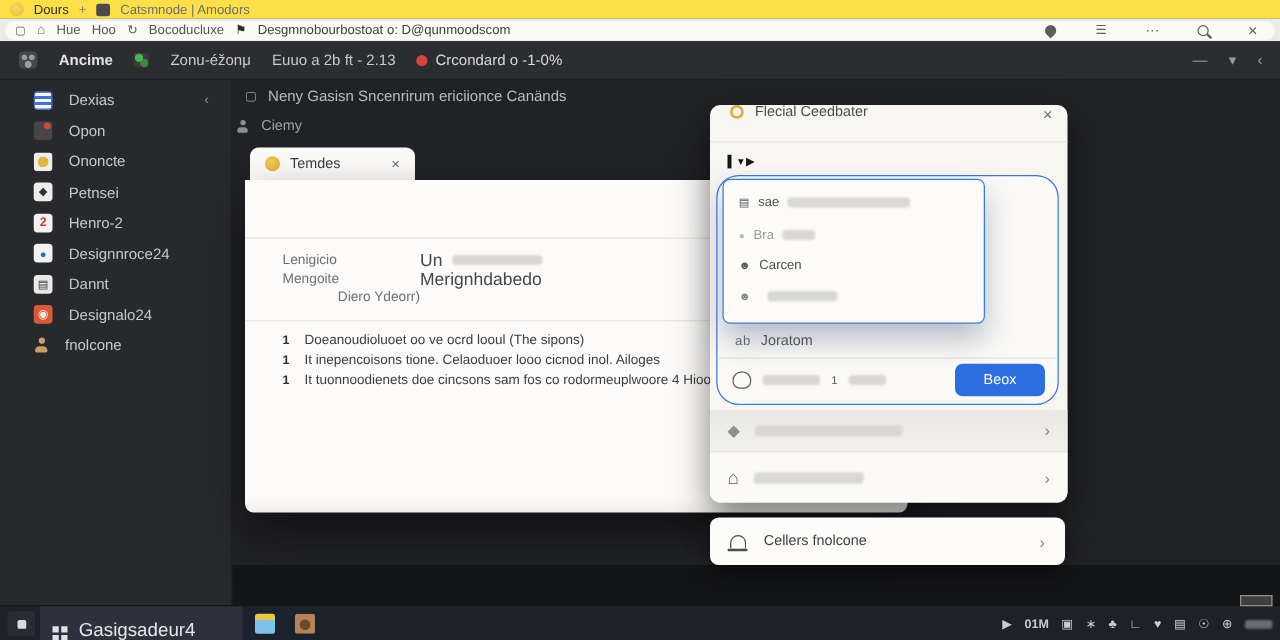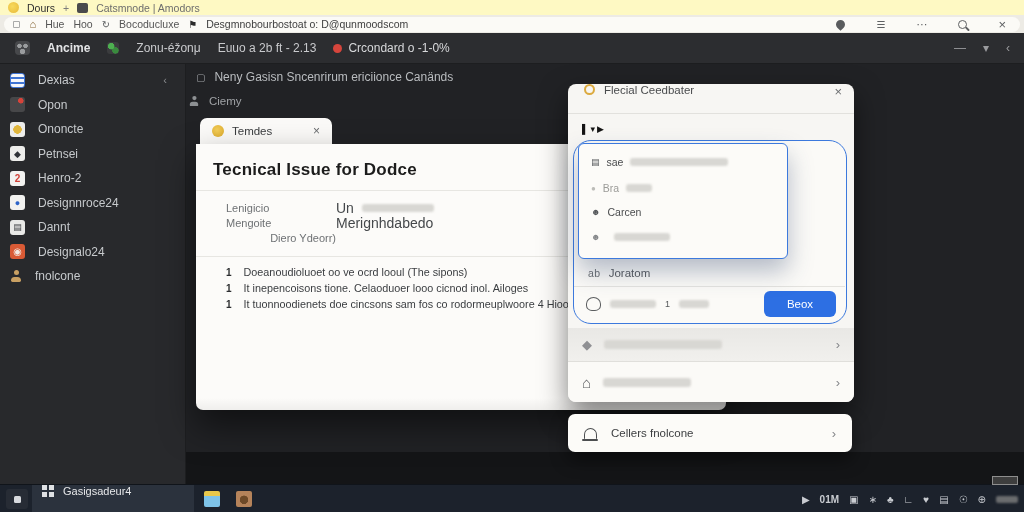--- a/index.html
+++ b/index.html
@@ -5,41 +5,41 @@
   html,body{margin:0;padding:0;background:#000;}
   .screen{position:relative;width:1024px;height:512px;overflow:hidden;
     font-family:"Liberation Sans","DejaVu Sans",sans-serif;background:#212225;}
   .abs{position:absolute;}
   .flex{display:flex;align-items:center;}
   .blur{background:#d8d7d3;border-radius:3px;filter:blur(.8px);}
   .blur-dark{background:#6a6c6e;border-radius:2px;filter:blur(.8px);}
   .ico{display:inline-flex;align-items:center;justify-content:center;}
 
   
-  .tab-row{left:0;top:0;width:1024px;height:15px;background:#fef9c3;font-size:10.5px;color:#3c3c3c;}
+  .tab-row{left:0;top:0;width:1024px;height:15px;background:#fde047;font-size:10.5px;color:#3c3c3c;}
   .favicon{width:11px;height:11px;border-radius:50%;background:radial-gradient(circle at 40% 40%,#f7d95c,#e8b93a);}
   .nav-row{left:0;top:15px;width:1024px;height:18px;background:#edebe5;}
   .url-pill{left:4px;top:16.5px;width:1016px;height:15px;background:#fbfaf6;border-radius:8px;
     font-size:10.5px;color:#4a4a4a;}
 
   
   .dark-toolbar{left:0;top:33px;width:1024px;height:31px;background:#2c2d30;border-bottom:1px solid #1d1e20;
     font-size:12px;color:#c9cacd;}
   .tool-blob{width:15px;height:14px;border-radius:4px;background:
     radial-gradient(circle at 30% 35%,#9a9c9e 0 2px,transparent 2.5px),
     radial-gradient(circle at 70% 35%,#9a9c9e 0 2px,transparent 2.5px),
     radial-gradient(circle at 50% 75%,#9a9c9e 0 2.5px,transparent 3px),#47484b;}
   .vcs-dot{width:12px;height:12px;border-radius:3px;background:
     radial-gradient(circle at 35% 35%,#4db050 0 3px,transparent 3.5px),
     radial-gradient(circle at 70% 70%,#3a8a3e 0 3px,transparent 3.5px),#3b3c3e;}
   .red-dot{width:9px;height:9px;border-radius:50%;background:#d6453c;}
 
   
   .sidebar{left:0;top:64px;width:186px;height:420px;background:#28292c;border-right:1px solid #1d1e20;}
-  .side-item{height:24.5px;display:flex;align-items:center;padding-left:10px;gap:13px;
+  .side-item{height:24.5px;display:flex;align-items:center;padding-left:27px;gap:13px;
     font-size:12px;color:#c6c9cc;position:relative;}
   .sic{width:15px;height:15px;border-radius:3px;font-size:9px;display:inline-flex;
     align-items:center;justify-content:center;flex:0 0 auto;}
   .ic-doc{background:linear-gradient(180deg,#f5f7fa 0 3px,#3f74d4 3px 5px,#f5f7fa 5px 8px,#3f74d4 8px 10px,#f5f7fa 10px 15px);border:1px solid #3f74d4;box-sizing:border-box;}
   .ic-dark{background:radial-gradient(circle at 72% 25%,#d8433a 0 2.5px,transparent 3px),#474749;}
   .ic-yellow{background:radial-gradient(circle at 50% 50%,#e0b63c 0 4px,transparent 4.5px),#ededeb;}
   .ic-diam{background:#ededeb;color:#2f3237;}
   .ic-red2{background:#f2f2f0;color:#cf3f36;font-weight:bold;font-size:10px;}
   .ic-gray{background:radial-gradient(circle at 50% 50%,#3f4043 0 3.5px,transparent 4px),#77787b;}
   .ic-blue-dot{background:#f2f2f0;color:#2d64c8;}
@@ -102,21 +102,21 @@
   .bell-icon::after{content:"";position:absolute;left:-3px;bottom:-2px;width:16px;height:1.8px;background:#4c4e50;border-radius:1px;}
 
   .bottom-band{left:186px;top:452px;width:838px;height:32px;background:#141517;z-index:1;}
 
   
   .taskbar{left:0;top:484px;width:1024px;height:28px;background:#1c222c;border-top:1px solid #10141a;z-index:6;}
   .start-btn{position:absolute;left:6px;top:4px;width:22px;height:20px;background:#272c35;border-radius:3px;
     display:flex;align-items:center;justify-content:center;}
   .start-sq{width:7px;height:7px;background:#d8dade;border-radius:1.5px;}
   .task-active{position:absolute;left:32px;top:0;width:162px;height:28px;background:#2b323d;
-    display:flex;align-items:flex-start;gap:9px;padding-left:10px;box-sizing:border-box;font-size:11px;color:#e6e7e9;}
+    display:flex;align-items:flex-end;gap:9px;padding-left:10px;box-sizing:border-box;font-size:15px;color:#e6e7e9;}
   .grid4{width:12px;height:12px;background-image:linear-gradient(#dfe1e4,#dfe1e4),linear-gradient(#dfe1e4,#dfe1e4),linear-gradient(#dfe1e4,#dfe1e4),linear-gradient(#dfe1e4,#dfe1e4);
     background-size:5px 5px;background-position:0 0,7px 0,0 7px,7px 7px;background-repeat:no-repeat;}
   .app1{position:absolute;left:204px;top:6px;width:16px;height:16px;border-radius:2px;
     background:linear-gradient(180deg,#e8c84a 0 5px,#7ec3e8 5px);}
   .app2{position:absolute;left:236px;top:6px;width:16px;height:16px;border-radius:2px;
     background:radial-gradient(circle at 50% 55%,#6e4a28 0 4px,transparent 4.5px),#b5835a;}
   .tray{position:absolute;right:6px;top:0;height:28px;display:flex;align-items:center;gap:10px;
     color:#c9ccd1;font-size:10px;}
   .mini-badge{left:992px;top:476px;width:26px;height:9px;background:#3e3e3e;border:1px solid #8e8e8e;
     box-sizing:border-box;z-index:6;}
@@ -220,21 +220,20 @@
     <span>Ciemy</span>
   </div>
 
   <div class="abs dialog">
     <div class="dialog-tab">
       <span class="tab-dot"></span>
       <span>Temdes</span>
       <span style="margin-left:auto;margin-right:12px;color:#6a6c6e;font-size:12px;">×</span>
     </div>
     <div class="dialog-body">
-      <div class="dlg-title">Tecnical Issue for Dodce</div>
       <div class="hline" style="top:46px;"></div>
 
       <div class="abs flex" style="left:30px;top:56px;height:15px;width:480px;">
         <span class="fld-label" style="width:110px;">Lenigicio</span>
         <span class="fld-value">Un</span>
         <span class="blur" style="width:72px;height:8px;margin-left:8px;"></span>
       </div>
       <div class="abs flex" style="left:30px;top:71px;height:15px;width:480px;">
         <span class="fld-label" style="width:110px;">Mengoite</span>
         <span class="fld-value">Merignhdabedo</span>

